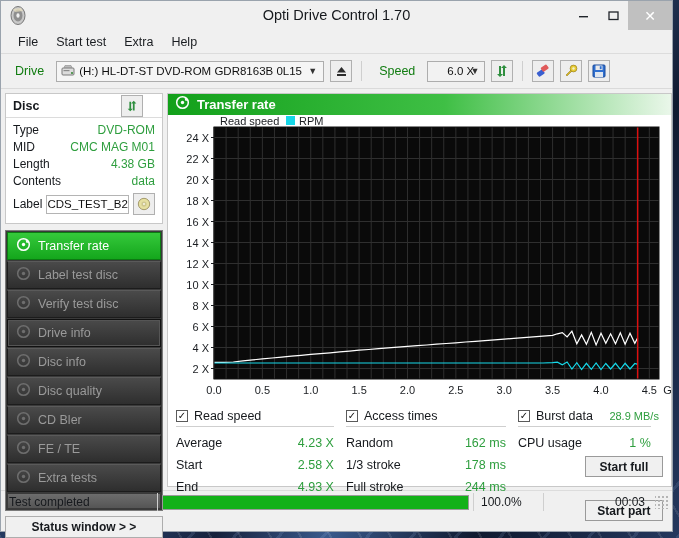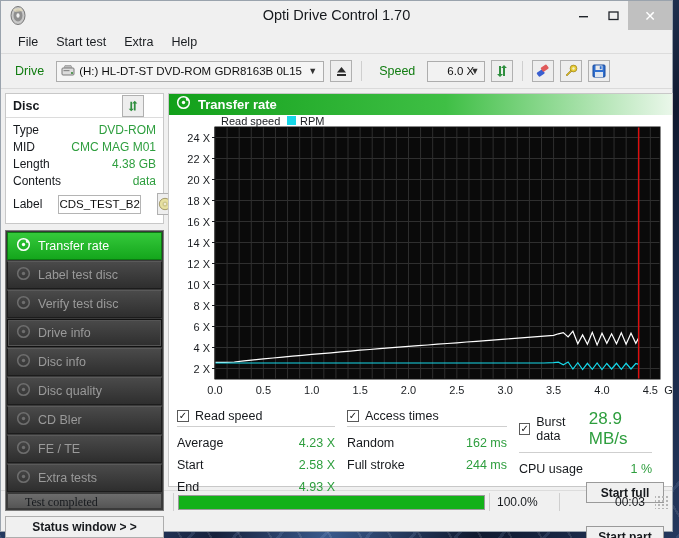--- a/index.html
+++ b/index.html
@@ -84,21 +84,21 @@
   .disc-box{border:1px solid #c8c8c8;background:#fff;}
   .disc-head{
     height:23px;display:flex;align-items:center;justify-content:space-between;
     padding:0 19px 0 7px;border-bottom:1px solid #dcdcdc;
   }
   .disc-head b{font-size:12.5px;color:#16191d;}
   .disc-rows{padding:4px 7px 8px 7px;}
   .drow{display:flex;justify-content:space-between;font-size:12px;line-height:17px;}
   .drow .k{color:#16191d;}
   .drow .v{color:#2e9e3e;}
-  .label-row{display:flex;align-items:center;gap:16px;margin-top:3px;}
+  .label-row{display:flex;align-items:center;gap:4px;margin-top:3px;}
   .label-row .k{font-size:12px;color:#16191d;}
   .label-input{
     flex:1;height:19px;border:1px solid #b4b4b4;background:#fff;
     font-size:11.5px;color:#101010;display:flex;align-items:center;
     justify-content:center;box-sizing:border-box;
   }
   .nav{margin-top:6px;border:1px solid #7a7a7a;background:#3a3a3a;padding:1px;}
   .nav-item{
     height:28px;display:flex;align-items:center;gap:7px;padding-left:8px;
     background:linear-gradient(to bottom,#4a4a4a,#2e2e2e);
@@ -138,33 +138,33 @@
     width:12px;height:12px;border:1px solid #5a5a5a;background:#fff;
     display:flex;align-items:center;justify-content:center;
     font-size:10px;color:#111;line-height:1;box-sizing:border-box;
   }
   .chk-label{font-size:12.5px;color:#16191d;}
   .rule{height:1px;background:#cfcfcf;margin:3px 12px 5px 0;}
   .res-row{display:flex;justify-content:space-between;padding-right:12px;line-height:22px;}
   .res-row .k{color:#16191d;font-size:12.5px;}
   .res-row .v{color:#2e9e3e;font-size:12.5px;}
   .burst-head{display:flex;align-items:center;justify-content:space-between;padding-right:4px;}
-  .burst-head .v{color:#2e9e3e;font-size:17px;}
+  .burst-head .v{color:#2e9e3e;font-size:11px;}
   .start-btns{display:flex;flex-direction:column;align-items:flex-end;gap:23px;margin-top:2px;}
   .start-btn{
     width:78px;height:21px;border:1px solid #9a9a9a;background:#f0f0f0;
     display:flex;align-items:center;justify-content:center;
     font-size:12px;font-weight:bold;color:#16191d;box-sizing:border-box;
   }
   
   .statusbar{
     height:22px;display:flex;align-items:center;background:#f0f0f0;
     border-top:1px solid #dcdcdc;font-size:12px;color:#16191d;
   }
-  .sb-text{width:148px;padding-left:24px;font-family:Liberation Serif, serif;}
+  .sb-text{width:148px;padding-left:8px;}
   .sb-sep{width:1px;height:18px;background:#cfcfcf;}
   .sb-prog{width:307px;height:15px;border:1px solid #9a9a9a;background:#fff;margin:0 4px;box-sizing:border-box;}
   .sb-prog i{display:block;height:100%;background:#12b118;}
   .sb-pct{width:62px;text-align:left;padding-left:7px;}
   .sb-time{flex:1;text-align:right;padding-right:10px;}
   .grip{width:14px;height:14px;margin-right:3px;
     background-image:radial-gradient(#b5b5b5 1px,transparent 1px);
     background-size:4px 4px;background-position:2px 4px;}
 </style>
 </head>
@@ -535,20 +535,24 @@
               <div class="chk-row">
                 <span class="chkbox">✓</span>
                 <span class="chk-label">Access times</span>
               </div>
               <div class="rule"></div>
               <div class="res-row">
                 <span class="k">Random</span>
                 <span class="v">162 ms</span>
               </div>
               <div class="res-row">
+                <span class="k">1/3 stroke</span>
+                <span class="v">178 ms</span>
+              </div>
+              <div class="res-row">
                 <span class="k">Full stroke</span>
                 <span class="v">244 ms</span>
               </div>
             </div>
 
             <div class="rc rc3">
               <div class="burst-head">
                 <span class="chk-row">
                   <span class="chkbox">✓</span>
                   <span class="chk-label">Burst data</span>

